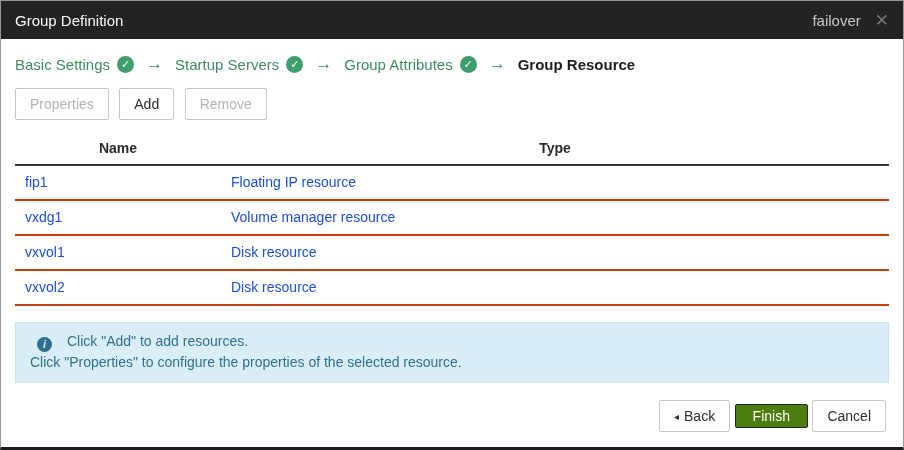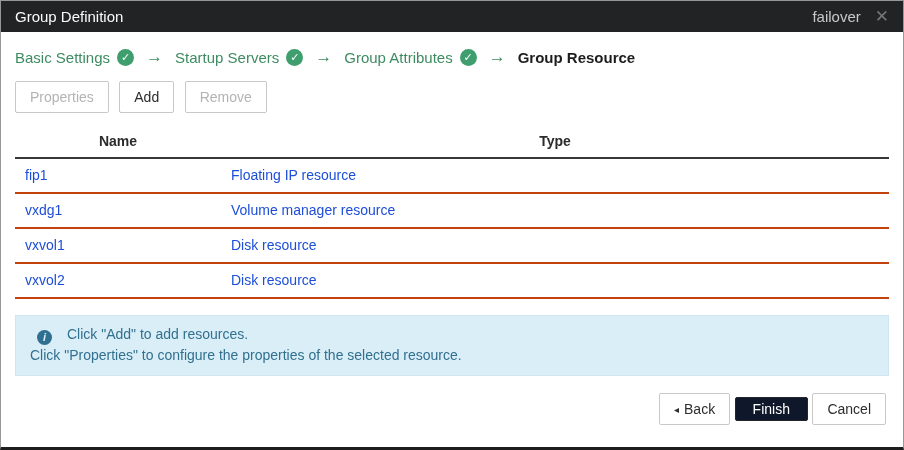--- a/index.html
+++ b/index.html
@@ -11,21 +11,21 @@
   }
   .dialog {
     width: 904px; height: 450px;
     background: #ffffff;
     border: 1px solid #979797;
     border-bottom: 3px solid #1d1d1d;
     overflow: hidden;
   }
   
   .titlebar {
-    height: 31px;
+    height: 38px;
     background: #222325;
     display: flex; align-items: center;
     padding: 0 14px;
   }
   .titlebar .title { color: #fafafa; font-size: 15px; }
   .titlebar .spacer { flex: 1; }
   .titlebar .context { color: #c9c9c9; font-size: 15px; }
   .titlebar .close {
     color: #757575; font-size: 17px; font-weight: bold;
     margin-left: 14px; cursor: pointer; line-height: 1;
@@ -87,21 +87,21 @@
     display: inline-flex; align-items: center; justify-content: center;
     width: 15px; height: 15px; border-radius: 50%;
     background: #2f6f8f; color: #daeef7;
     font-size: 11px; font-weight: bold; font-style: italic;
     margin: 0 15px 0 7px; vertical-align: -2px;
   }
   
   .footer { text-align: right; margin: 17px 3px 0 0; }
   .footer .btn { }
   .btn.primary {
-    background: #0f172a; border-color: #232528; color: #ffffff;
+    background: #4d7c0f; border-color: #232528; color: #ffffff;
     padding: 3px 17px;
   }
   .back-glyph { font-size: 10px; margin-right: 5px; vertical-align: 1px; }
 </style>
 </head>
 <body>
 
 <div class="dialog">
 
   <div class="titlebar">

